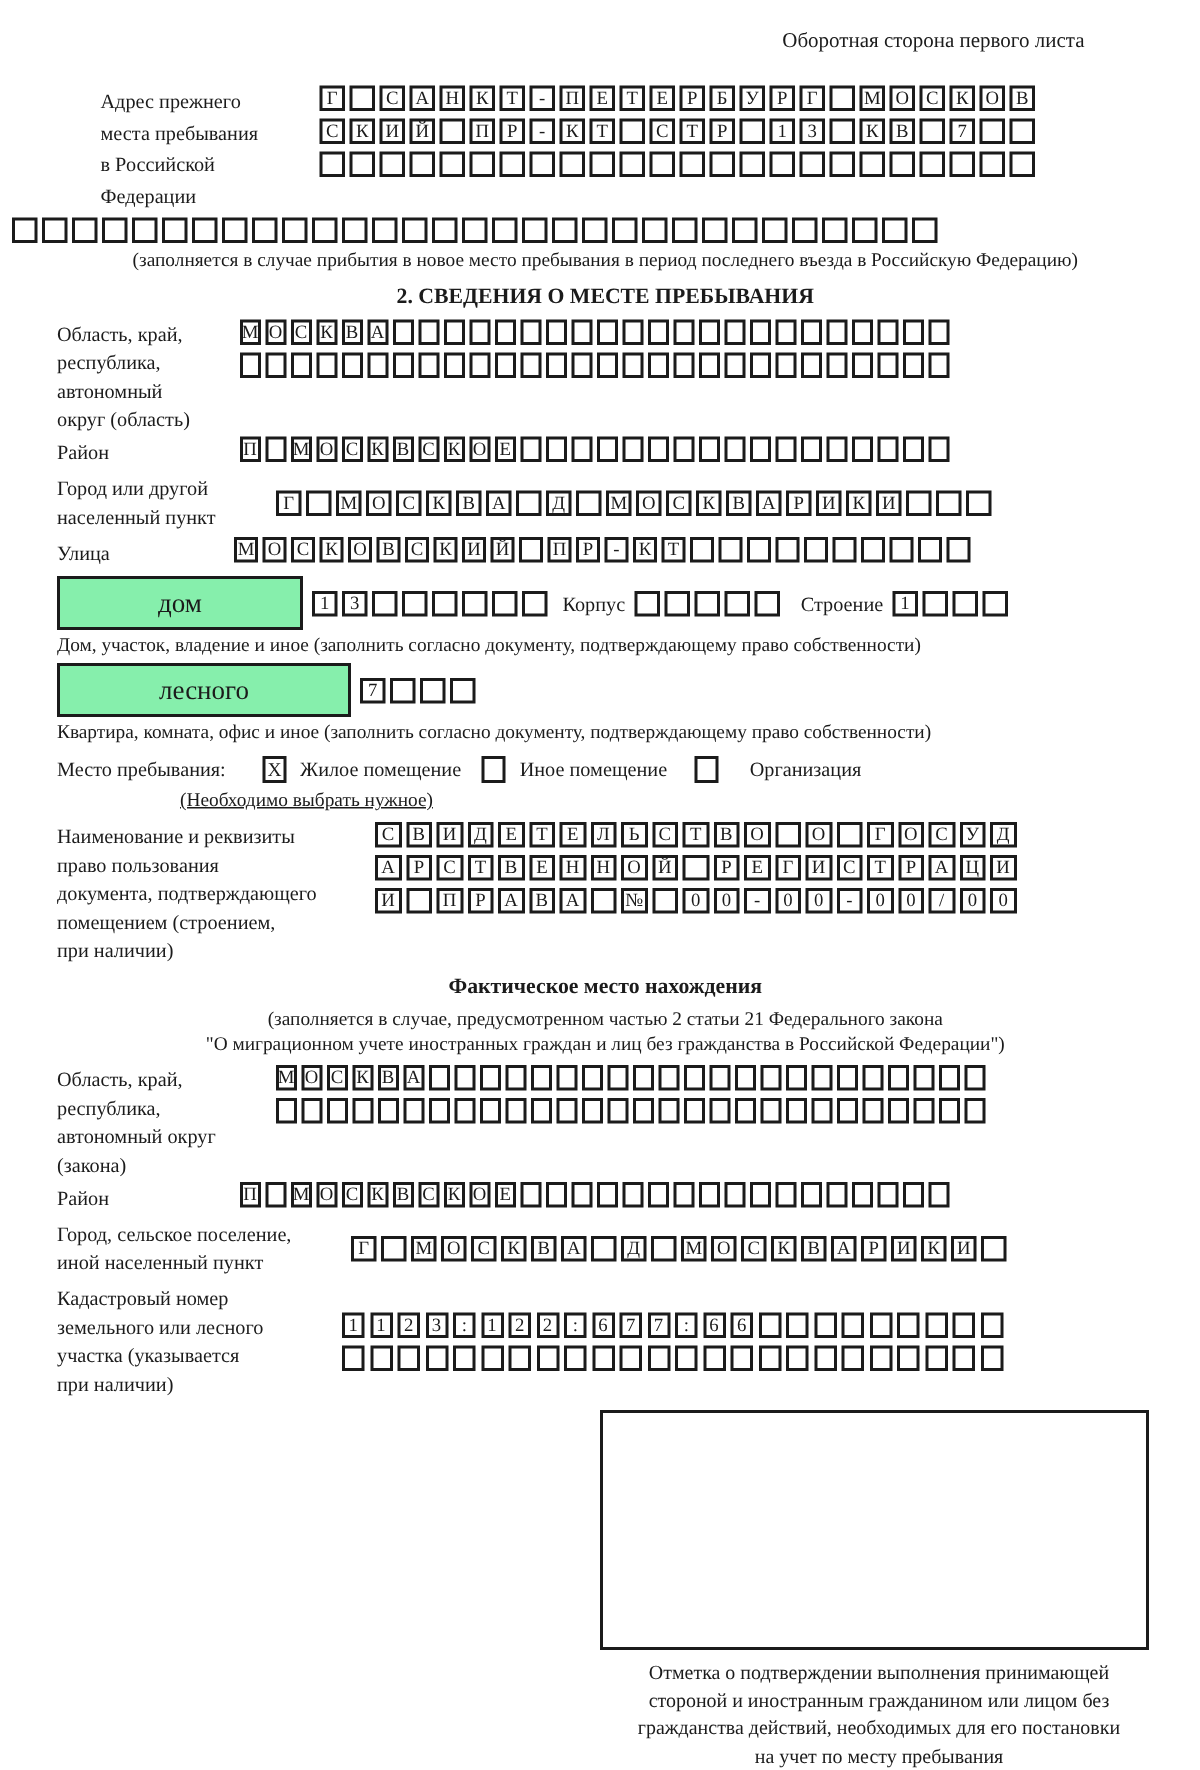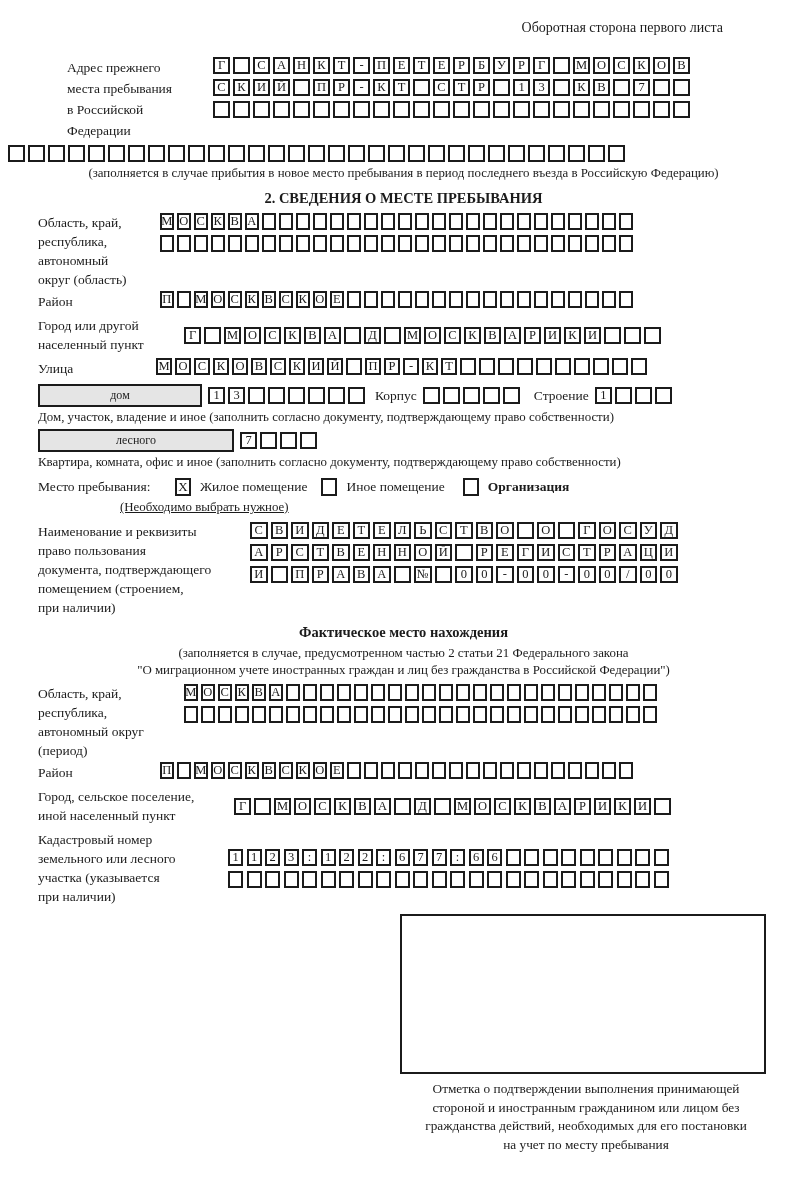--- a/index.html
+++ b/index.html
@@ -26,22 +26,22 @@
          font-size:12.5px; line-height:1; background:#fff; }
   .cells-28{ --cw:13.5px; --gap:3.5px; }
   .cells-26{ --cw:16px; }
   .cells-21{ --cw:17.5px; }
   .cells-k24{ --cw:15px; --gap:3.5px; }
 
   .note{ font-size:12.9px; line-height:15px; }
   .center{ text-align:center; }
   .bold-heading{ font-weight:bold; font-size:14.5px; line-height:18px; text-align:center; }
 
-  .widebox{ height:23px; border:2px solid var(--ink); display:flex; align-items:center;
-            justify-content:center; font-size:12px; background:#e5e5e5; }
+  .widebox{ height:36px; border:2px solid var(--ink); display:flex; align-items:center;
+            justify-content:center; font-size:18px; background:#86efac; }
   .inline-label{ font-size:13.5px; line-height:21px; }
 
   .cb{ width:16px; height:18px; border:2px solid var(--ink); display:flex; align-items:center;
        justify-content:center; font-size:13px; background:#fff; }
 
   .stamp-box{ margin-left:362px; margin-top:8px; width:366px; height:160px;
               border:2px solid var(--ink); background:#fff; }
   .stamp-caption{ margin-left:330px; width:436px; margin-top:6px; text-align:center;
                   font-size:13.3px; line-height:18.5px; }
 
@@ -402,21 +402,21 @@
     <div class="opt">
       <span class="cb">X</span>
       <span class="inline-label">Жилое помещение</span>
     </div>
     <div class="opt" style="margin-left:14px;">
       <span class="cb"></span>
       <span class="inline-label">Иное помещение</span>
     </div>
     <div class="opt" style="margin-left:18px;">
       <span class="cb"></span>
-      <span class="inline-label" style="margin-left:0;font-weight:bold;">Организация</span>
+      <span class="inline-label" style="margin-left:12px;">Организация</span>
     </div>
   </div>
   <div class="note mesto-note mt3">(Необходимо выбрать нужное)</div>
 
   <div class="frow mt7">
     <div class="flabel w212">
         <div>Наименование и реквизиты</div>
         <div>право пользования</div>
         <div>документа, подтверждающего</div>
         <div>помещением (строением,</div>
@@ -499,21 +499,21 @@
   <div class="note center mt4" style="line-height:17px;">
       <div>(заполняется в случае, предусмотренном частью 2 статьи 21 Федерального закона</div>
       <div>"О миграционном учете иностранных граждан и лиц без гражданства в Российской Федерации")</div>
     </div>
 
   <div class="frow mt5">
     <div class="flabel w146">
         <div>Область, край,</div>
         <div>республика,</div>
         <div>автономный округ</div>
-        <div>(период)</div>
+        <div>(закона)</div>
       </div>
     <div class="stack">
       <div class="cellrow cells-28">
           <span class="cell">М</span>
           <span class="cell">О</span>
           <span class="cell">С</span>
           <span class="cell">К</span>
           <span class="cell">В</span>
           <span class="cell">А</span>
           <span class="cell"></span>

